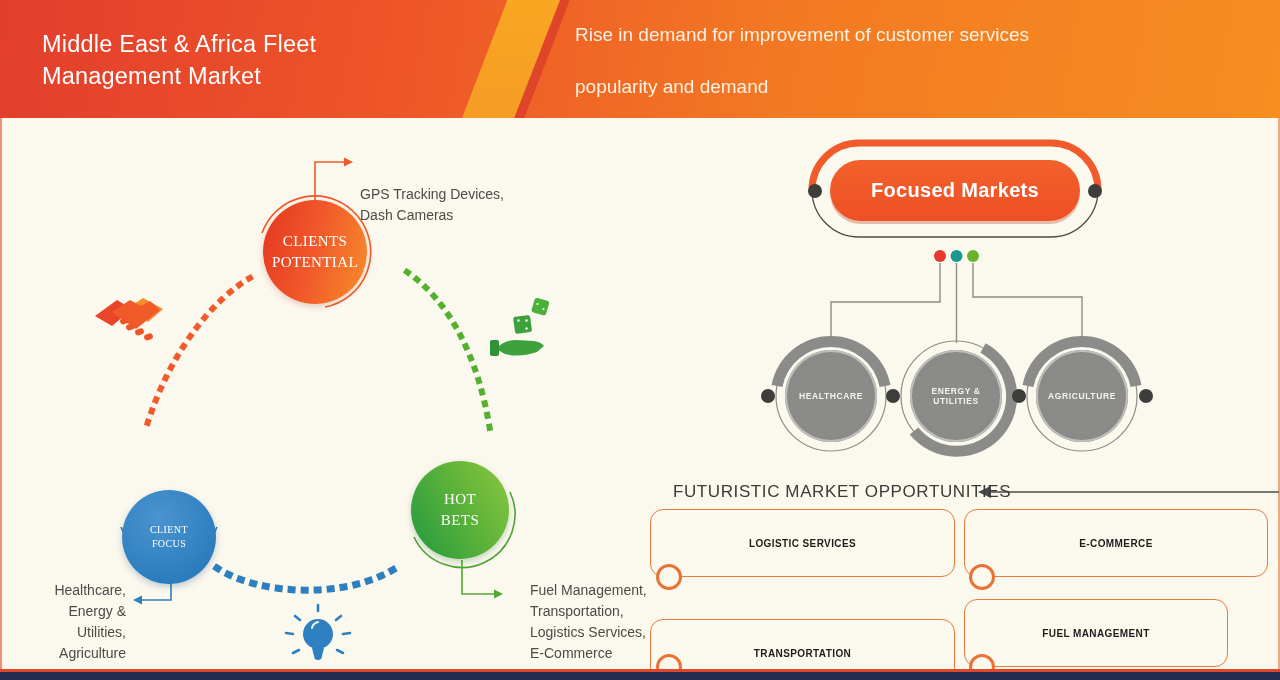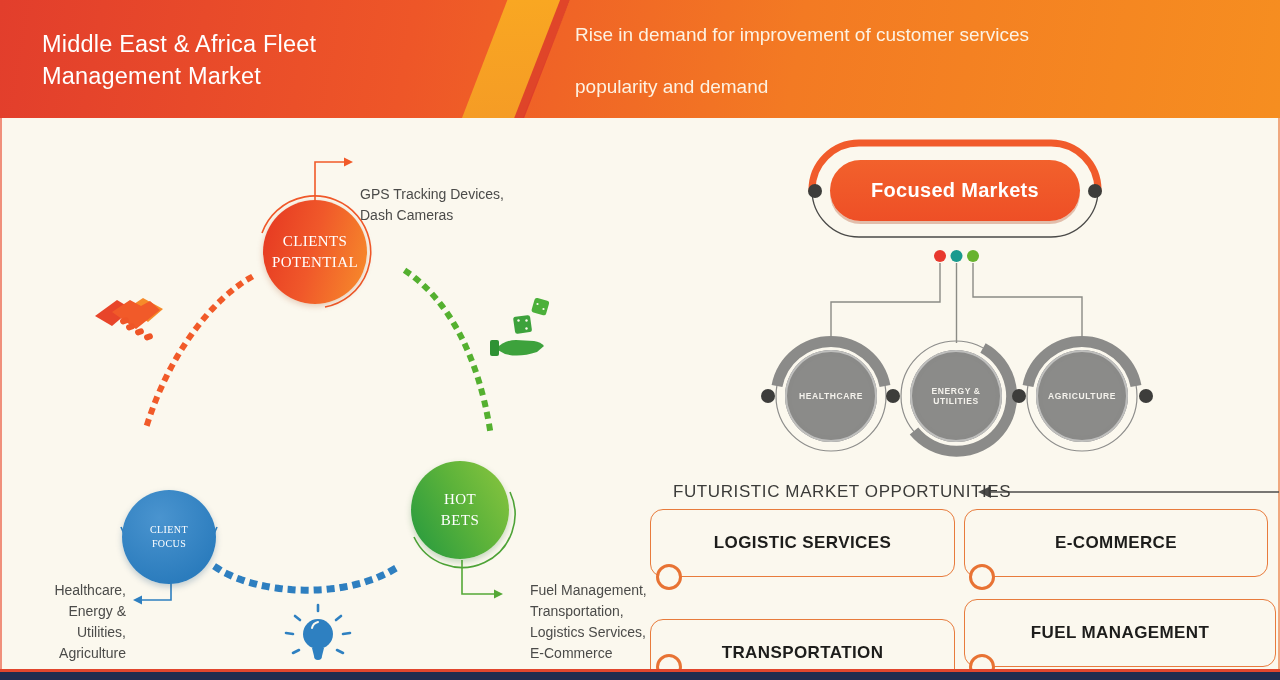--- a/index.html
+++ b/index.html
@@ -53,23 +53,23 @@
     box-shadow:inset 0 0 0 2px rgba(255,255,255,.45), inset 0 0 0 6px rgba(138,138,136,1);
     display:flex; align-items:center; justify-content:center; text-align:center;
     color:#f4f2ec; font-size:8.5px; font-weight:600; letter-spacing:.6px; padding:0 6px; }
   .seg-1 { left:785px; top:350px; } .seg-2 { left:910px; top:350px; } .seg-3 { left:1036px; top:350px; }
 
   
   .opp-head { position:absolute; left:650px; top:482px; color:#3b3b39;
     font-size:17px; font-weight:500; letter-spacing:.6px;margin-left:23px; }
   .opp-box { position:absolute; width:305px; height:68px; border:1.6px solid #e87b3c;
     border-radius:13px; display:flex; align-items:center; justify-content:center;
-    color:#1d1d1b; font-size:17px; font-weight:700; letter-spacing:.4px; }
+    color:#1d1d1b; font-size:10px; font-weight:700; letter-spacing:.4px; }
   .box-1 { left:650px; top:509px; } .box-2 { left:964px; top:509px; width:304px; }
-  .box-3 { left:650px; top:619px;text-align:center; } .box-4 { left:964px; top:599px; width:312px;text-align:right; }
+  .box-3 { left:650px; top:619px;text-align:center; } .box-4 { left:964px; top:599px; width:264px;text-align:right; }
   .box-dot { position:absolute; width:26px; height:26px; border-radius:50%;
     border:3px solid #e87334; background:#fbf8ee; }
   .dot-1 { left:656px; top:564px; } .dot-2 { left:969px; top:564px; }
   .dot-3 { left:656px; top:654px; } .dot-4 { left:969px; top:654px; }
 </style>
 </head>
 <body>
 
 <div id="stage">
 

